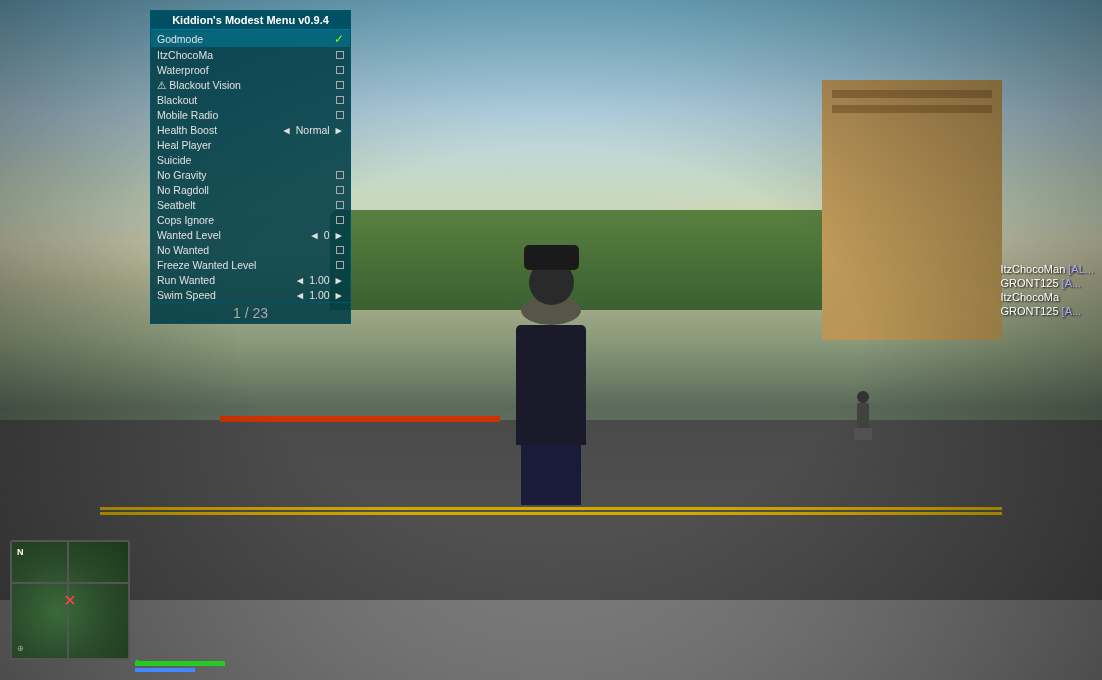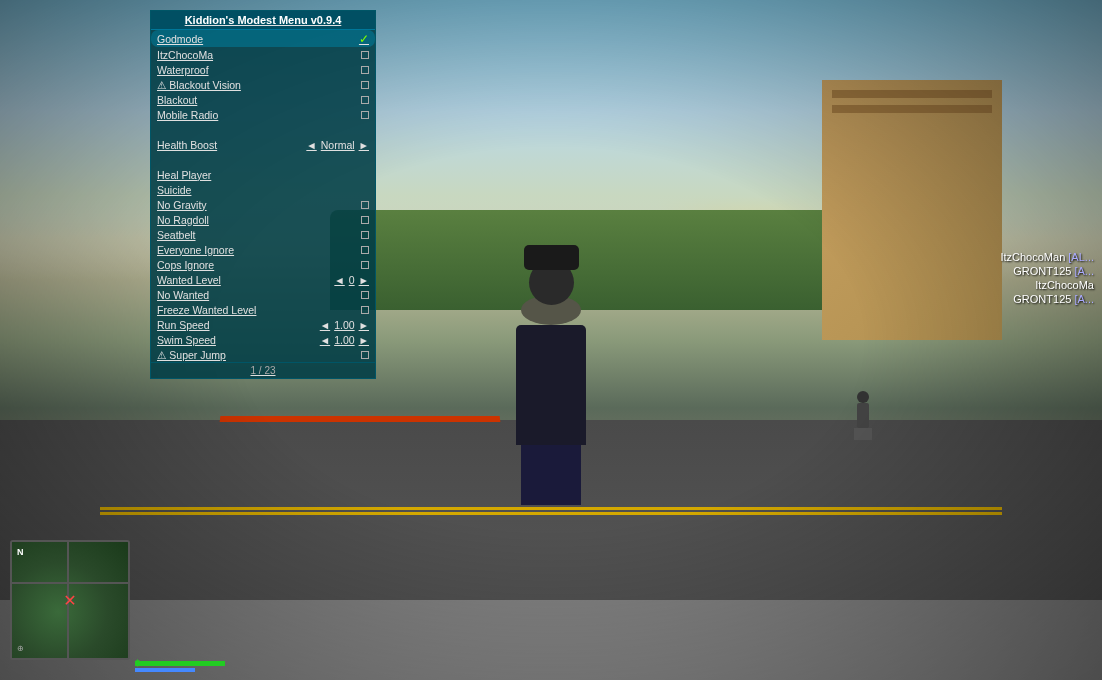--- a/index.html
+++ b/index.html
@@ -93,46 +93,44 @@
       height: 60px;
       background: #1a1a3a;
       margin: 0 auto;
     }
 
     
     .menu-container {
       position: absolute;
       top: 10px;
       left: 150px;
-      width: 226px;
+      width: 201px;
       background: rgba(0, 60, 70, 0.88);
       border: 1px solid #005566;
       font-size: 11px;
       color: #e0e0e0;
-      text-decoration: underline;
     }
 
     .menu-title {
       background: rgba(0, 80, 100, 0.95);
       text-align: center;
       padding: 3px 5px;
       color: #ffffff;
       font-size: 11px;
       font-weight: bold;
       border-bottom: 1px solid #007799;
     }
 
     .menu-item {
       display: flex;
       align-items: center;
       justify-content: space-between;
       padding: 1.5px 6px;
       cursor: pointer;
       min-height: 14px;
-      border-radius: 7px;
     }
 
     .menu-item.selected {
       background: rgba(0, 120, 150, 0.6);
     }
 
     .menu-item-label {
       flex: 1;
       white-space: nowrap;
       overflow: hidden;
@@ -162,30 +160,29 @@
       font-size: 12px;
     }
 
     .arrow-left { color: #e0e0e0; }
     .arrow-right { color: #e0e0e0; }
 
     .menu-footer {
       text-align: center;
       padding: 2px;
       color: #aaa;
-      font-size: 10px;
+      font-size: 14px;
       border-top: 1px solid #005566;
     }
 
     
     .player-list {
       position: absolute;
-      top: 250px;
+      top: 262px;
       right: 0;
-      text-align: right;
       font-size: 11px;
     }
 
     .player-entry {
       color: #ffffff;
       padding: 1px 8px;
       text-shadow: 1px 1px 2px #000;
       font-size: 11px;
     }
 
@@ -371,21 +368,21 @@
       <div class="menu-item">
         <span class="menu-item-label">Mobile Radio</span>
         <span class="menu-item-value">
           <span class="checkbox"></span>
         </span>
       </div>
       <div class="menu-item">
         <span class="menu-item-label">Health Boost</span>
         <span class="menu-item-value">
           <span class="arrow-left">◄</span>
-          <span style="margin: 15px 2px;">Normal</span>
+          <span style="margin: 0px 2px;">Normal</span>
           <span class="arrow-right">►</span>
         </span>
       </div>
       <div class="menu-item">
         <span class="menu-item-label">Heal Player</span>
         <span class="menu-item-value"></span>
       </div>
       <div class="menu-item">
         <span class="menu-item-label">Suicide</span>
         <span class="menu-item-value"></span>
@@ -397,26 +394,20 @@
         </span>
       </div>
       <div class="menu-item">
         <span class="menu-item-label">No Ragdoll</span>
         <span class="menu-item-value">
           <span class="checkbox"></span>
         </span>
       </div>
       <div class="menu-item">
         <span class="menu-item-label">Seatbelt</span>
-        <span class="menu-item-value">
-          <span class="checkbox"></span>
-        </span>
-      </div>
-      <div class="menu-item">
-        <span class="menu-item-label">Everyone Ignore</span>
         <span class="menu-item-value">
           <span class="checkbox"></span>
         </span>
       </div>
       <div class="menu-item">
         <span class="menu-item-label">Cops Ignore</span>
         <span class="menu-item-value">
           <span class="checkbox"></span>
         </span>
       </div>
@@ -434,39 +425,33 @@
           <span class="checkbox"></span>
         </span>
       </div>
       <div class="menu-item">
         <span class="menu-item-label">Freeze Wanted Level</span>
         <span class="menu-item-value">
           <span class="checkbox"></span>
         </span>
       </div>
       <div class="menu-item">
-        <span class="menu-item-label">Run Speed</span>
+        <span class="menu-item-label">Run Wanted</span>
         <span class="menu-item-value">
           <span class="arrow-left">◄</span>
           <span style="margin: 0px 2px;">1.00</span>
           <span class="arrow-right">►</span>
         </span>
       </div>
       <div class="menu-item">
         <span class="menu-item-label">Swim Speed</span>
         <span class="menu-item-value">
           <span class="arrow-left">◄</span>
           <span style="margin: 0px 2px;">1.00</span>
           <span class="arrow-right">►</span>
-        </span>
-      </div>
-      <div class="menu-item">
-        <span class="menu-item-label">⚠ Super Jump</span>
-        <span class="menu-item-value">
-          <span class="checkbox"></span>
         </span>
       </div>
     </div>
 
   <div class="menu-footer">1 / 23</div>
 </div>
 
 <div class="player-list">
 <div class="player-entry"><span class="player-name">ItzChocoMan</span> <span class="player-tag">[AL...</span></div>
     <div class="player-entry"><span class="player-name">GRONT125</span> <span class="player-tag">[A...</span></div>

